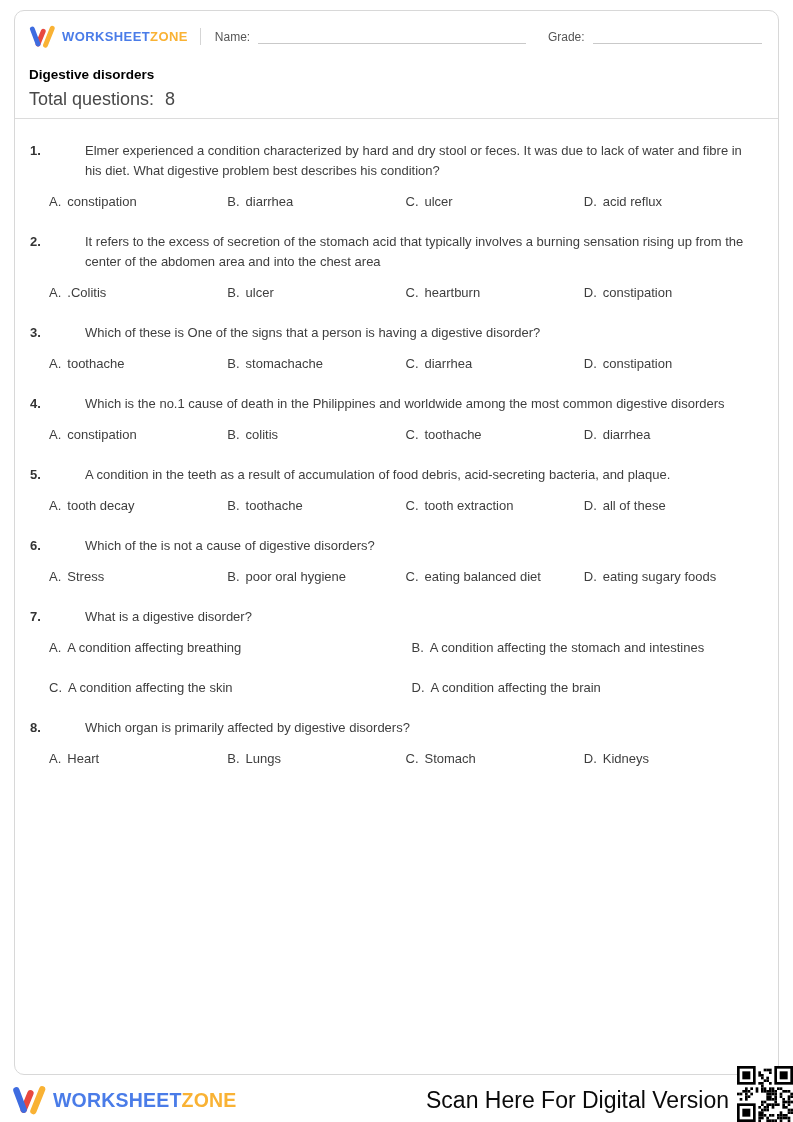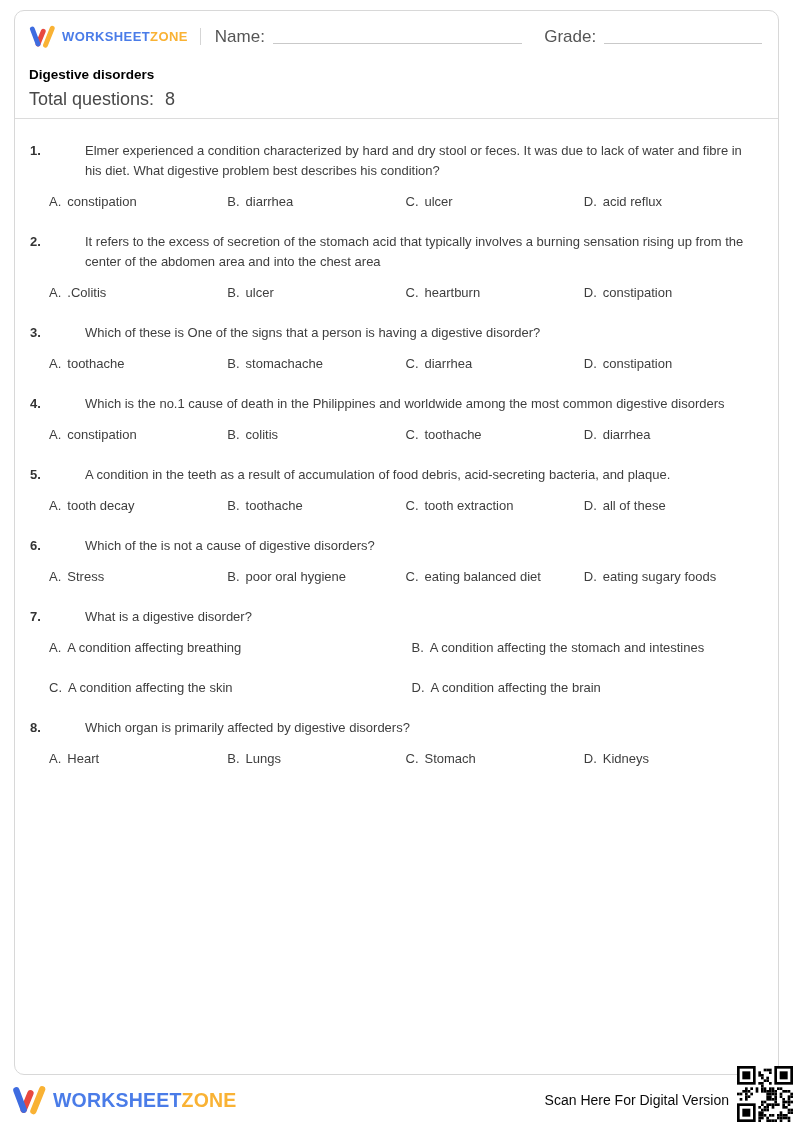--- a/index.html
+++ b/index.html
@@ -18,42 +18,42 @@
     height:108px; padding:14px 16px 0 14px;
     border-bottom:1px solid #dcdcdc;
   }
   .logo-row { display:flex; align-items:center; }
   .brand { display:flex; align-items:center; gap:6px; flex:none; }
   .wmark { width:27px; height:23px; }
   .brand-text { font-weight:bold; font-size:13px; letter-spacing:.4px; white-space:nowrap; }
   .b1 { color:#4a7ce8; }
   .b2 { color:#f9b234; }
   .pipe { width:1px; height:17px; background:#d5d5d5; margin:0 14px 0 12px; flex:none; }
-  .field-label { font-size:17px; color:#555; flex:none; margin-right:8px; }
+  .field-label { font-size:12px; color:#555; flex:none; margin-right:8px; }
   .fill-line { border-bottom:1px solid #c9c9c9; height:15px; }
   .name-line { flex:1.58; margin-right:22px; }
   .grade-line { flex:1; }
   .ws-title { margin-top:19px; font-size:13.5px; font-weight:bold; color:#000000; }
   .ws-total { margin-top:7px; font-size:18px; color:#484848; }
   .total-num { margin-left:11px; }
   .card-body { padding:22px 24px 0 15px; }
   .question { margin-bottom:20px; }
   .q-head { display:flex; }
   .q-num { font-weight:bold; width:19px; flex:none; font-size:13px; color:#333; line-height:20px; }
   .q-text { font-size:13px; line-height:20px;margin-left:36px; }
   .options { display:grid; margin:11px 0 0 19px; column-gap:8px; row-gap:12px; font-size:13px; line-height:20px; }
   .option { white-space:nowrap; overflow:hidden; }
   .letter { margin-right:6px; }
   .footer {
     position:absolute; left:12px; right:64px; bottom:7px;
     display:flex; align-items:center; justify-content:space-between;
   }
   .brand-lg .wmark { width:35px; height:30px; }
   .brand-lg .brand-text { font-size:19.5px; letter-spacing:.2px; }
-  .scan-text { font-size:14px; color:#0a0a0a; }
+  .scan-text { font-size:23px; color:#0a0a0a; }
   .qr { position:absolute; right:0; bottom:0; width:56px; height:56px; background:#fff; }
 </style>
 </head>
 <body>
 
 <div class="card">
   <div class="card-header">
     <div class="logo-row">
       <div class="brand">
         <svg class="wmark" viewBox="0 0 36 30">

